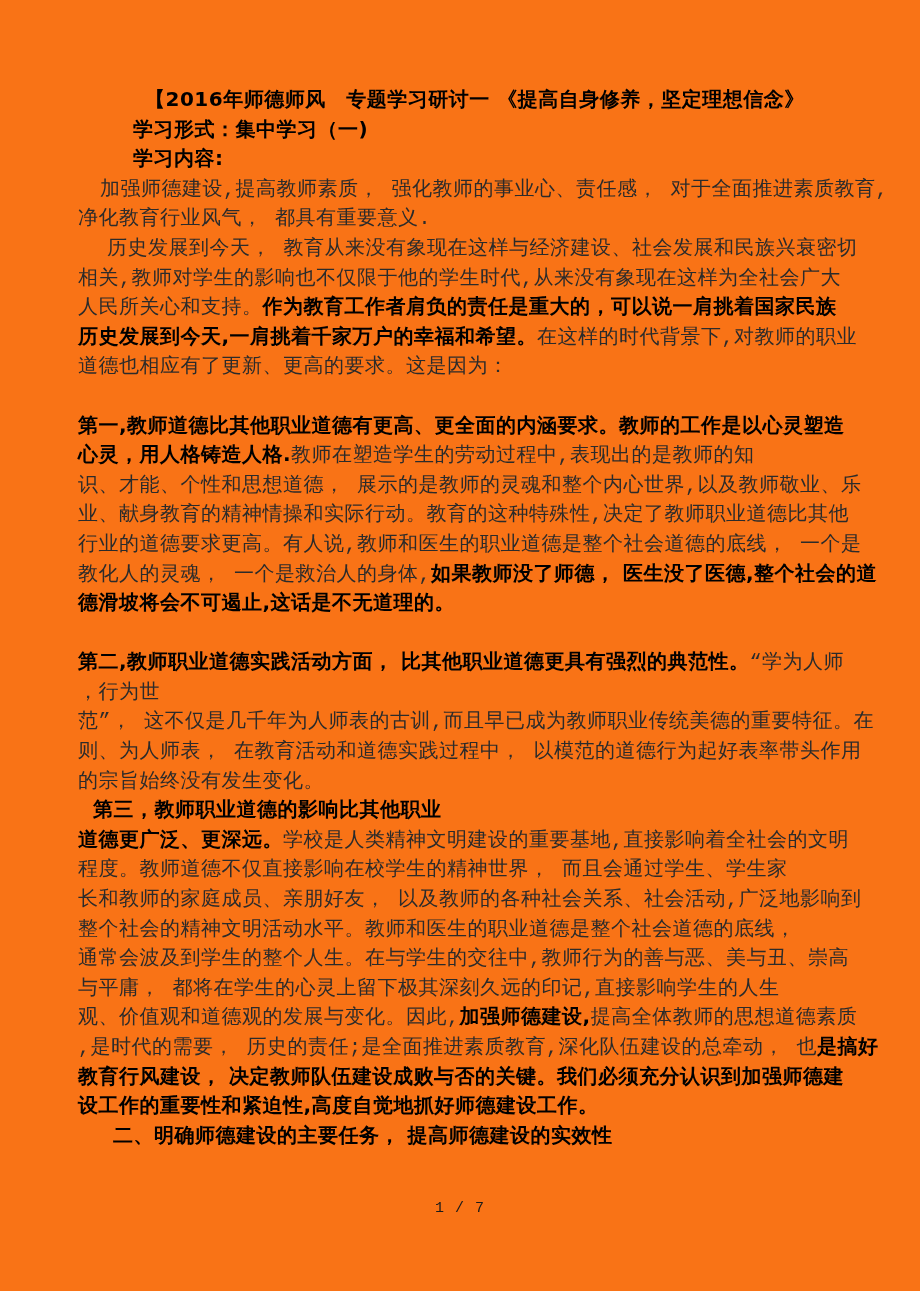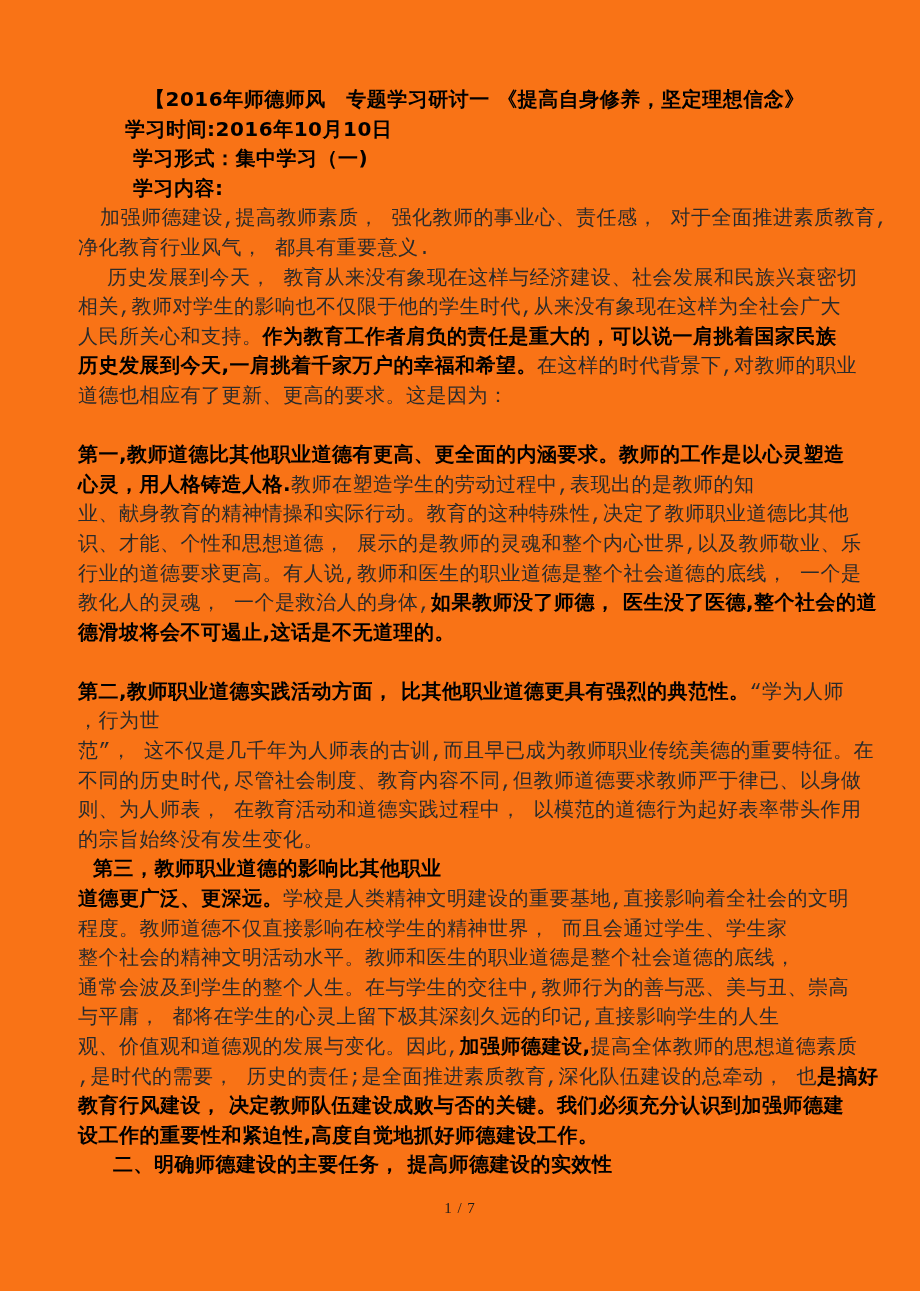--- a/index.html
+++ b/index.html
@@ -41,60 +41,59 @@
     font-weight: 700;
     font-family: "DejaVu Sans", "Liberation Sans", sans-serif;
     color: #000000;
   }
   .page-footer {
     position: absolute;
     top: 1200px;
     left: 0;
     width: 100%;
     text-align: center;
-    font-family: Liberation Serif, serif;
+    font-family: Liberation Mono, monospace;
     font-size: 15px;
     color: #1a1a1a;
     letter-spacing: 1px;
   }
 </style>
 </head>
 <body>
 
 <div class="page">
   <div class="doc-body">
       <div class="line" style="padding-left: 67px;"><span class="run bold">【2016年师德师风　专题学习研讨一 《提高自身修养，坚定理想信念》</span></div>
-      <div class="line" style="padding-left: 47px;"><span class="run bold">学习时间:2016年10月10日</span></div>
       <div class="line" style="padding-left: 55px;"><span class="run bold">学习形式：集中学习（一)</span></div>
       <div class="line" style="padding-left: 55px;"><span class="run bold">学习内容:</span></div>
       <div class="line" style="padding-left: 22px;"><span class="run">加强师德建设,提高教师素质， 强化教师的事业心、责任感， 对于全面推进素质教育,</span></div>
       <div class="line"><span class="run">净化教育行业风气， 都具有重要意义.</span></div>
       <div class="line" style="padding-left: 29px;"><span class="run">历史发展到今天， 教育从来没有象现在这样与经济建设、社会发展和民族兴衰密切</span></div>
       <div class="line"><span class="run">相关,教师对学生的影响也不仅限于他的学生时代,从来没有象现在这样为全社会广大</span></div>
       <div class="line"><span class="run">人民所关心和支持。</span><span class="run bold">作为教育工作者肩负的责任是重大的，可以说一肩挑着国家民族</span></div>
       <div class="line"><span class="run bold">历史发展到今天,一肩挑着千家万户的幸福和希望。</span><span class="run">在这样的时代背景下,对教师的职业</span></div>
       <div class="line"><span class="run">道德也相应有了更新、更高的要求。这是因为：</span></div>
       <div class="line spacer"></div>
       <div class="line"><span class="run bold">第一,教师道德比其他职业道德有更高、更全面的内涵要求。教师的工作是以心灵塑造</span></div>
       <div class="line"><span class="run bold">心灵，用人格铸造人格.</span><span class="run">教师在塑造学生的劳动过程中,表现出的是教师的知</span></div>
+      <div class="line"><span class="run">识、才能、个性和思想道德， 展示的是教师的灵魂和整个内心世界,以及教师敬业、乐</span></div>
       <div class="line"><span class="run">业、献身教育的精神情操和实际行动。教育的这种特殊性,决定了教师职业道德比其他</span></div>
-      <div class="line"><span class="run">识、才能、个性和思想道德， 展示的是教师的灵魂和整个内心世界,以及教师敬业、乐</span></div>
       <div class="line"><span class="run">行业的道德要求更高。有人说,教师和医生的职业道德是整个社会道德的底线， 一个是</span></div>
       <div class="line"><span class="run">教化人的灵魂， 一个是救治人的身体,</span><span class="run bold">如果教师没了师德， 医生没了医德,整个社会的道</span></div>
       <div class="line"><span class="run bold">德滑坡将会不可遏止,这话是不无道理的。</span></div>
       <div class="line spacer"></div>
       <div class="line"><span class="run bold">第二,教师职业道德实践活动方面， 比其他职业道德更具有强烈的典范性。</span><span class="run">“学为人师</span></div>
       <div class="line"><span class="run">，行为世</span></div>
       <div class="line"><span class="run">范”， 这不仅是几千年为人师表的古训,而且早已成为教师职业传统美德的重要特征。在</span></div>
-      <div class="line"><span class="run">不同的历史时代,尽管社会制度、教育内容不同,但教师道德要求教师严于律已、以身做</span></div>
       <div class="line"><span class="run">则、为人师表， 在教育活动和道德实践过程中， 以模范的道德行为起好表率带头作用</span></div>
       <div class="line"><span class="run">的宗旨始终没有发生变化。</span></div>
       <div class="line" style="padding-left: 15px;"><span class="run bold">第三，教师职业道德的影响比其他职业</span></div>
       <div class="line"><span class="run bold">道德更广泛、更深远。</span><span class="run">学校是人类精神文明建设的重要基地,直接影响着全社会的文明</span></div>
       <div class="line"><span class="run">程度。教师道德不仅直接影响在校学生的精神世界， 而且会通过学生、学生家</span></div>
+      <div class="line"><span class="run">长和教师的家庭成员、亲朋好友， 以及教师的各种社会关系、社会活动,广泛地影响到</span></div>
       <div class="line"><span class="run">整个社会的精神文明活动水平。教师和医生的职业道德是整个社会道德的底线，</span></div>
       <div class="line"><span class="run">通常会波及到学生的整个人生。在与学生的交往中,教师行为的善与恶、美与丑、崇高</span></div>
       <div class="line"><span class="run">与平庸， 都将在学生的心灵上留下极其深刻久远的印记,直接影响学生的人生</span></div>
       <div class="line"><span class="run">观、价值观和道德观的发展与变化。因此,</span><span class="run bold">加强师德建设,</span><span class="run">提高全体教师的思想道德素质</span></div>
       <div class="line"><span class="run">,是时代的需要， 历史的责任;是全面推进素质教育,深化队伍建设的总牵动， 也</span><span class="run bold">是搞好</span></div>
       <div class="line"><span class="run bold">教育行风建设， 决定教师队伍建设成败与否的关键。我们必须充分认识到加强师德建</span></div>
       <div class="line"><span class="run bold">设工作的重要性和紧迫性,高度自觉地抓好师德建设工作。</span></div>
       <div class="line" style="padding-left: 35px;"><span class="run bold">二、明确师德建设的主要任务， 提高师德建设的实效性</span></div>
     </div>
   <div class="page-footer">1 / 7</div>

